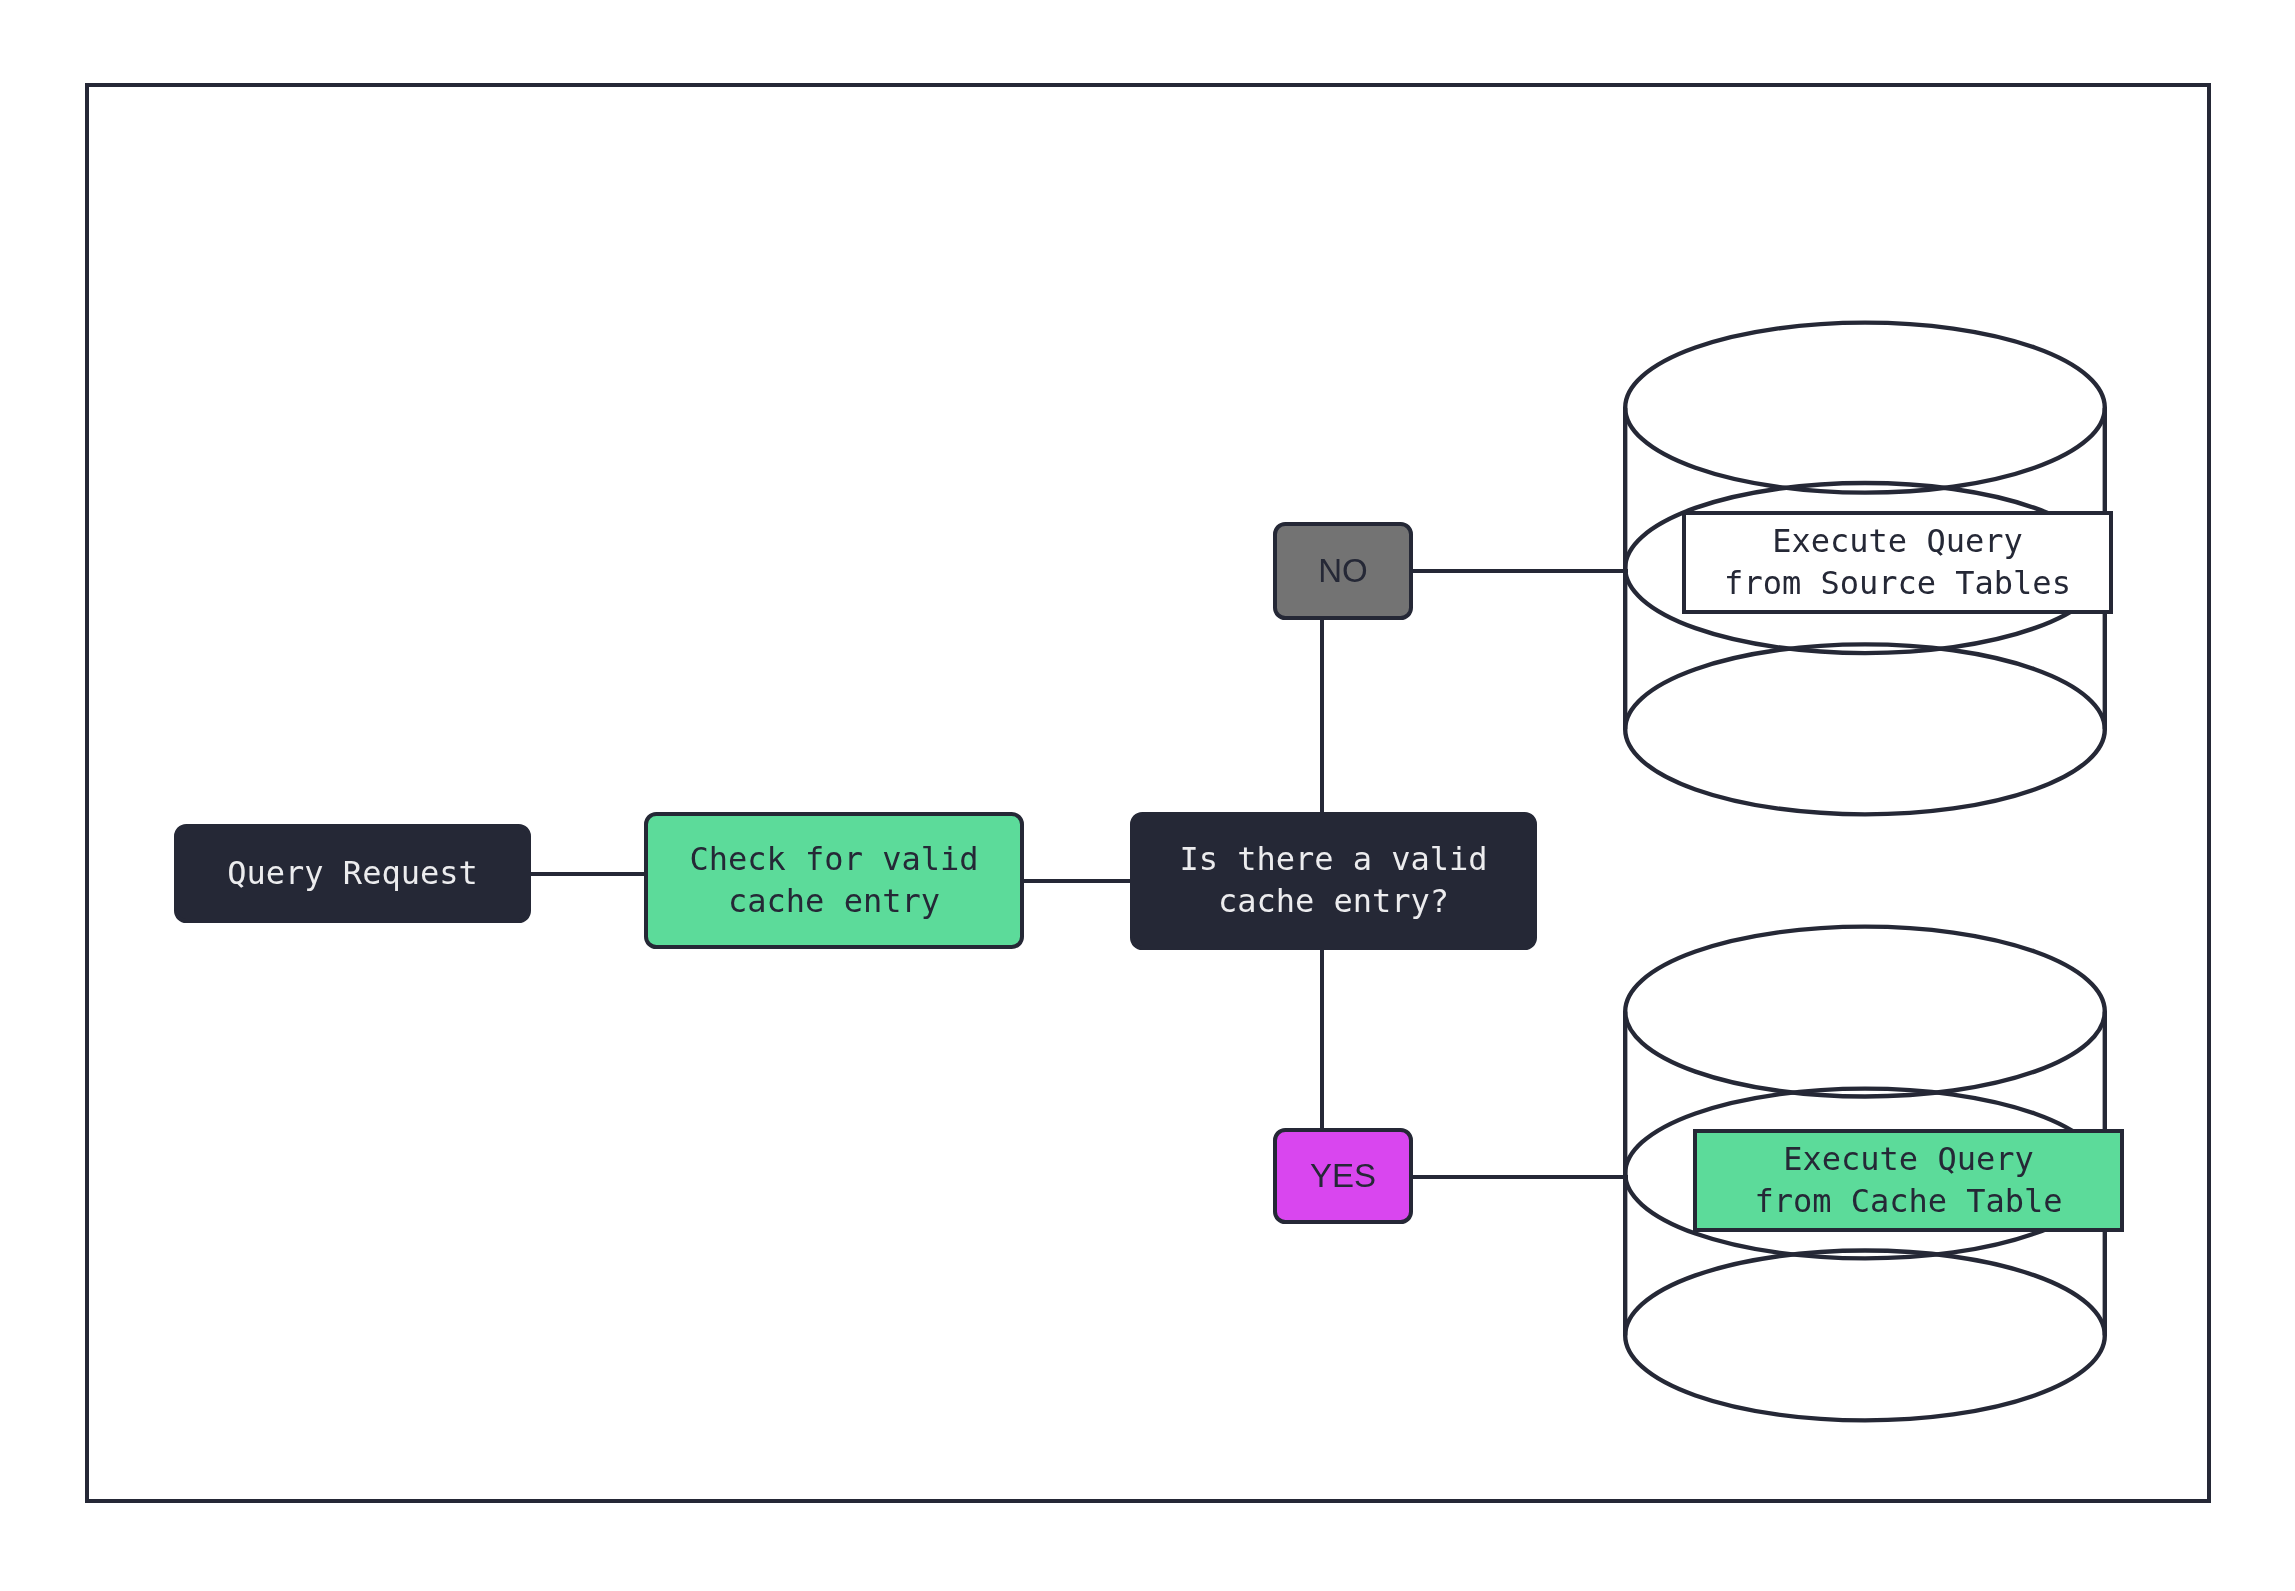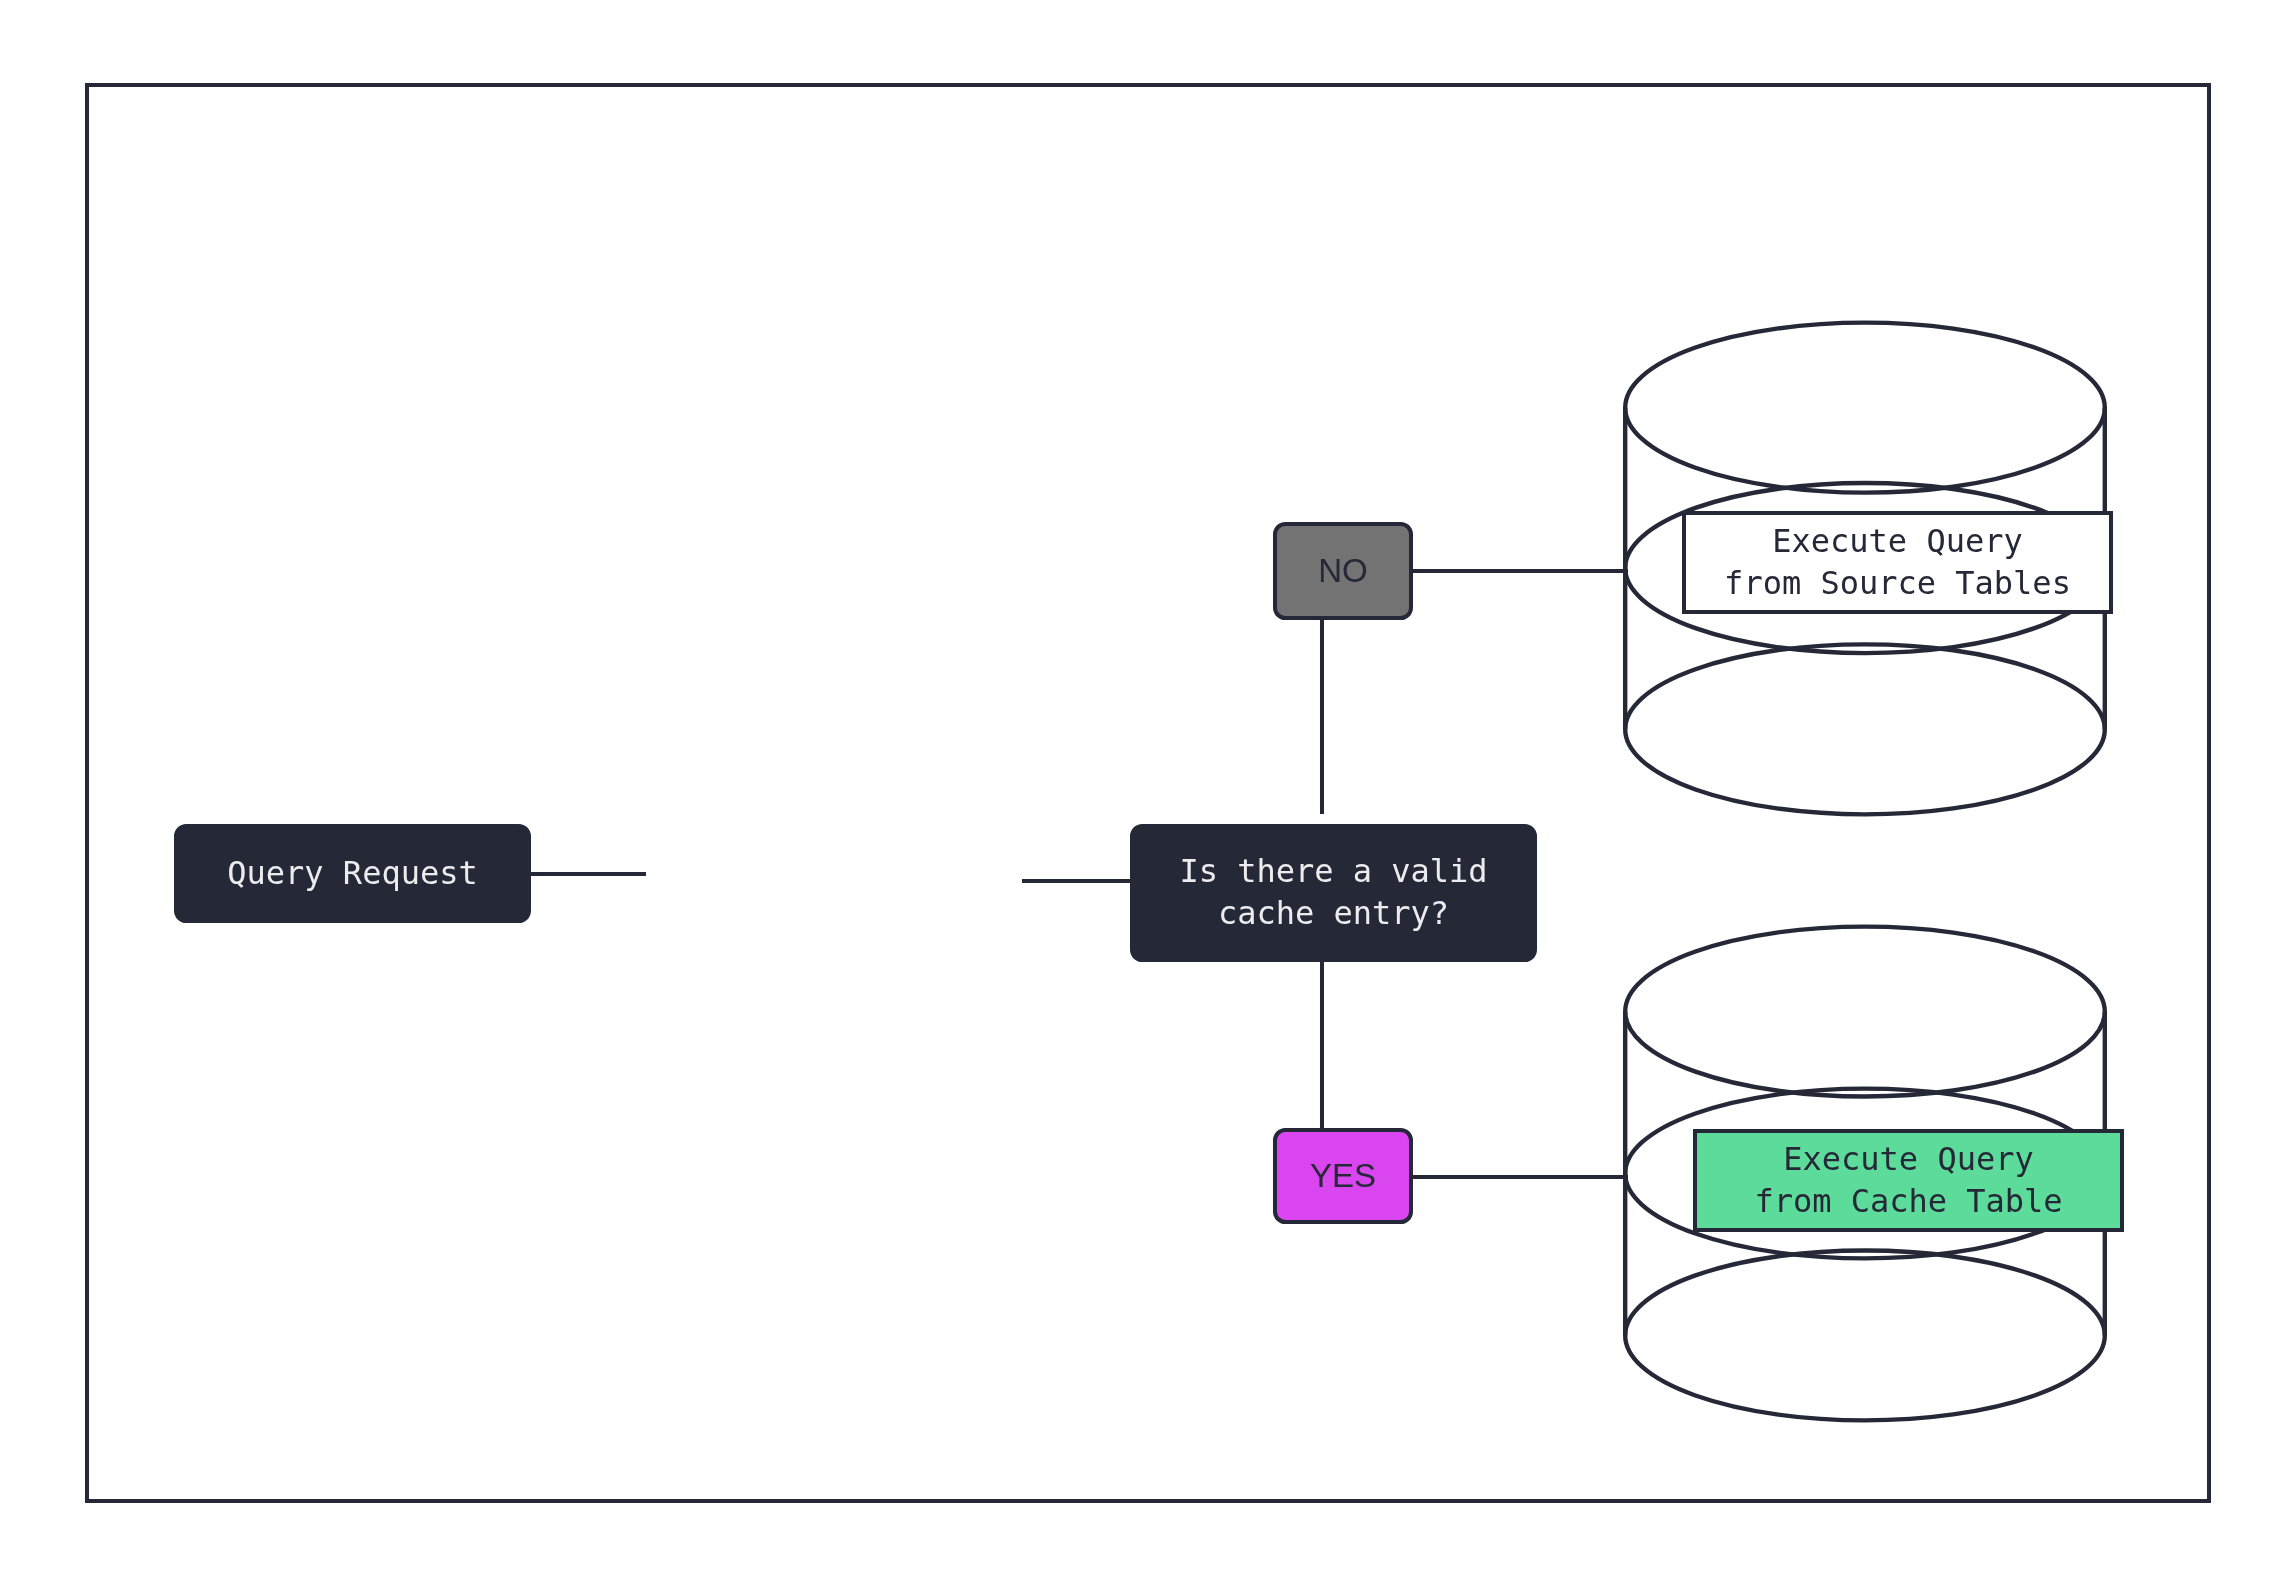--- a/index.html
+++ b/index.html
@@ -90,21 +90,20 @@
     left: 174px; top: 824px; width: 357px; height: 99px;
     font-size: 32px;
   }
   #node-check-cache {
     left: 644px; top: 812px; width: 380px; height: 137px;
     font-size: 32px;
   }
   #node-decision {
     left: 1130px; top: 812px; width: 407px; height: 138px;
     font-size: 32px;
-    margin-top: 12px;
   }
 
   
   .branch-label {
     position: absolute;
     box-sizing: border-box;
     display: flex;
     align-items: center;
     justify-content: center;
     border-radius: 12.3px;
@@ -200,20 +199,22 @@
         <ellipse cx="276" cy="285" rx="273.5" ry="97"></ellipse>
         <ellipse cx="276" cy="470" rx="273.5" ry="97"></ellipse>
       </g>
     </svg>
   </div>
   <div class="cyl-label" id="cyl-label-cache">Execute Query
 from Cache Table</div>
 
   <div class="node node-dark" id="node-query-request">Query Request</div>
 
+  <div class="node node-green" id="node-check-cache">Check for valid
+cache entry</div>
 
   <div class="node node-dark" id="node-decision">Is there a valid
 cache entry?</div>
 
   <div class="branch-label" id="label-no">NO</div>
 
   <div class="branch-label" id="label-yes">YES</div>
 
 </div>
 

